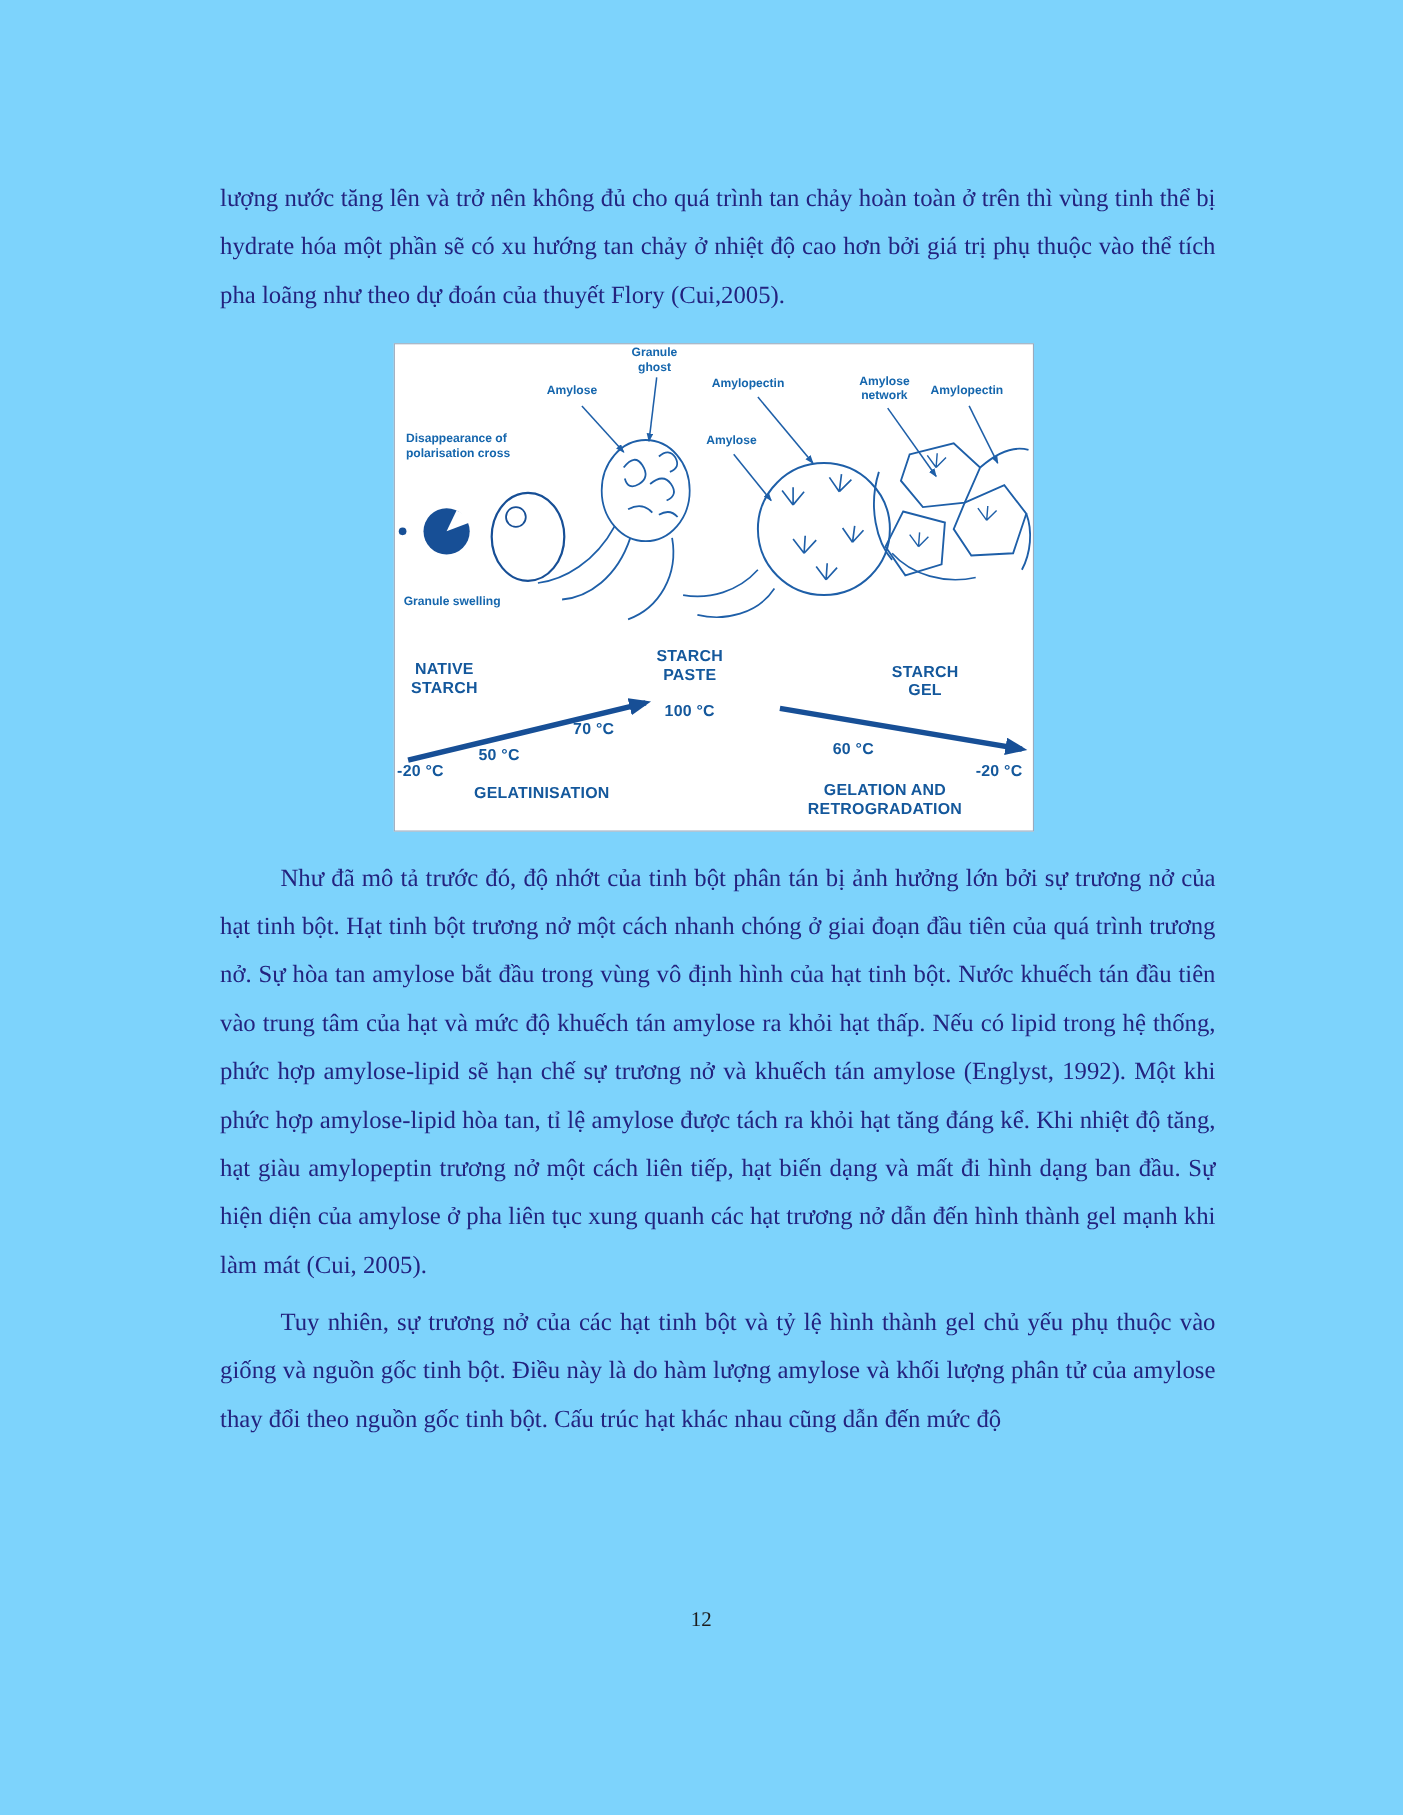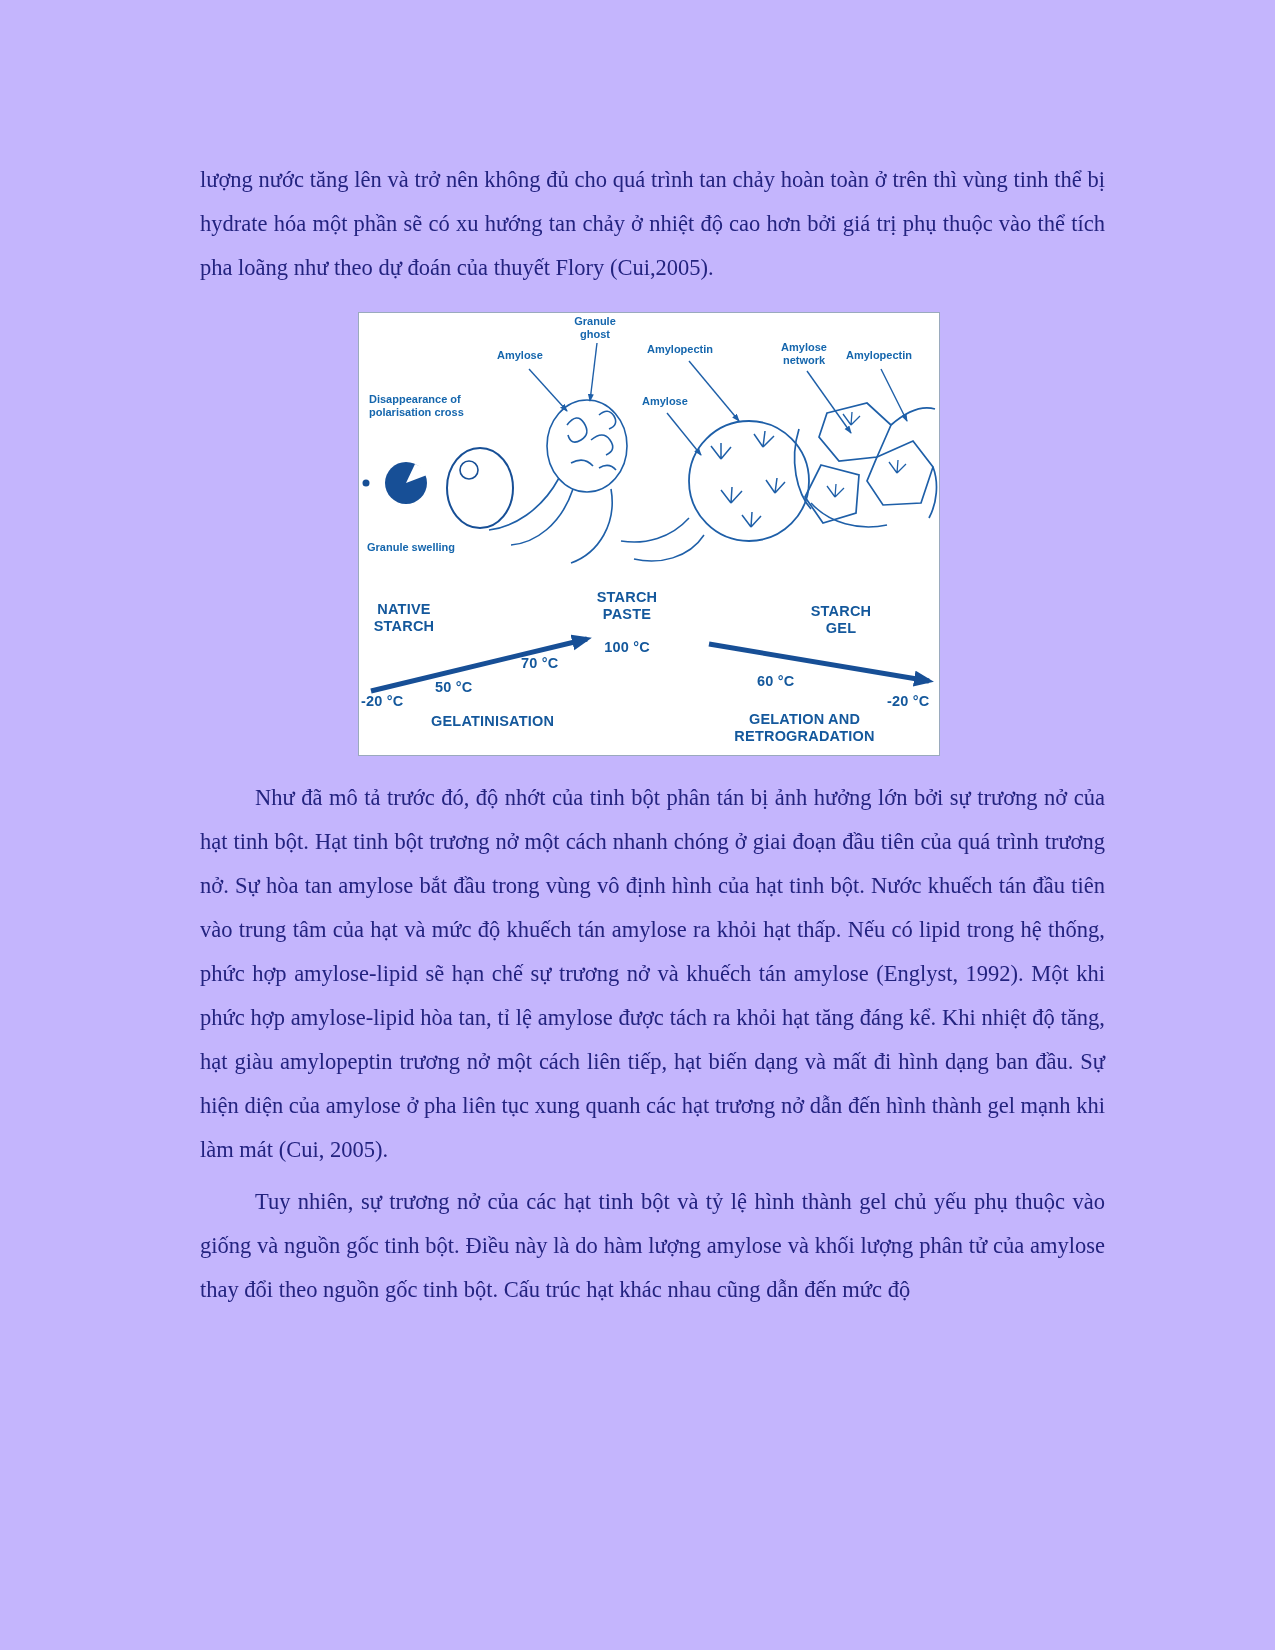--- a/index.html
+++ b/index.html
@@ -1,20 +1,20 @@
 <!DOCTYPE html>
 <html><head>
 <meta charset="utf-8">
 <style>
   html,body { margin:0; padding:0; background:#ffffff; }
   .page {
     position:relative;
     width:1275px; height:1650px;
     margin:0 auto;
-    background:#c4b5fd;
+    background:#7dd3fc;
     font-family:"Liberation Serif", serif;
     color:#23237f;
     overflow:hidden;
   }
   .content {
     position:absolute;
     left:200px; top:158px;
     width:905px;
   }
   .para {
@@ -182,13 +182,14 @@
       <div class="fig-label big center" style="left:358px; top:398px; width:175px;text-align:center;">GELATION AND RETROGRADATION</div>
     </div>
 
 
 
     <p class="para indent para2">Như đã mô tả trước đó, độ nhớt của tinh bột phân tán bị ảnh hưởng lớn bởi sự trương nở của hạt tinh bột. Hạt tinh bột trương nở một cách nhanh chóng ở giai đoạn đầu tiên của quá trình trương nở. Sự hòa tan amylose bắt đầu trong vùng vô định hình của hạt tinh bột. Nước khuếch tán đầu tiên vào trung tâm của hạt và mức độ khuếch tán amylose ra khỏi hạt thấp. Nếu có lipid trong hệ thống, phức hợp amylose-lipid sẽ hạn chế sự trương nở và khuếch tán amylose (Englyst, 1992). Một khi phức hợp amylose-lipid hòa tan, tỉ lệ amylose được tách ra khỏi hạt tăng đáng kể. Khi nhiệt độ tăng, hạt giàu amylopeptin trương nở một cách liên tiếp, hạt biến dạng và mất đi hình dạng ban đầu. Sự hiện diện của amylose ở pha liên tục xung quanh các hạt trương nở dẫn đến hình thành gel mạnh khi làm mát (Cui, 2005).</p>
     <p class="para indent para3">Tuy nhiên, sự trương nở của các hạt tinh bột và tỷ lệ hình thành gel chủ yếu phụ thuộc vào giống và nguồn gốc tinh bột. Điều này là do hàm lượng amylose và khối lượng phân tử của amylose thay đổi theo nguồn gốc tinh bột. Cấu trúc hạt khác nhau cũng dẫn đến mức độ</p>
 
   </div>
 
+  <div class="page-number">12</div>
 </div>
 
 </body></html>

